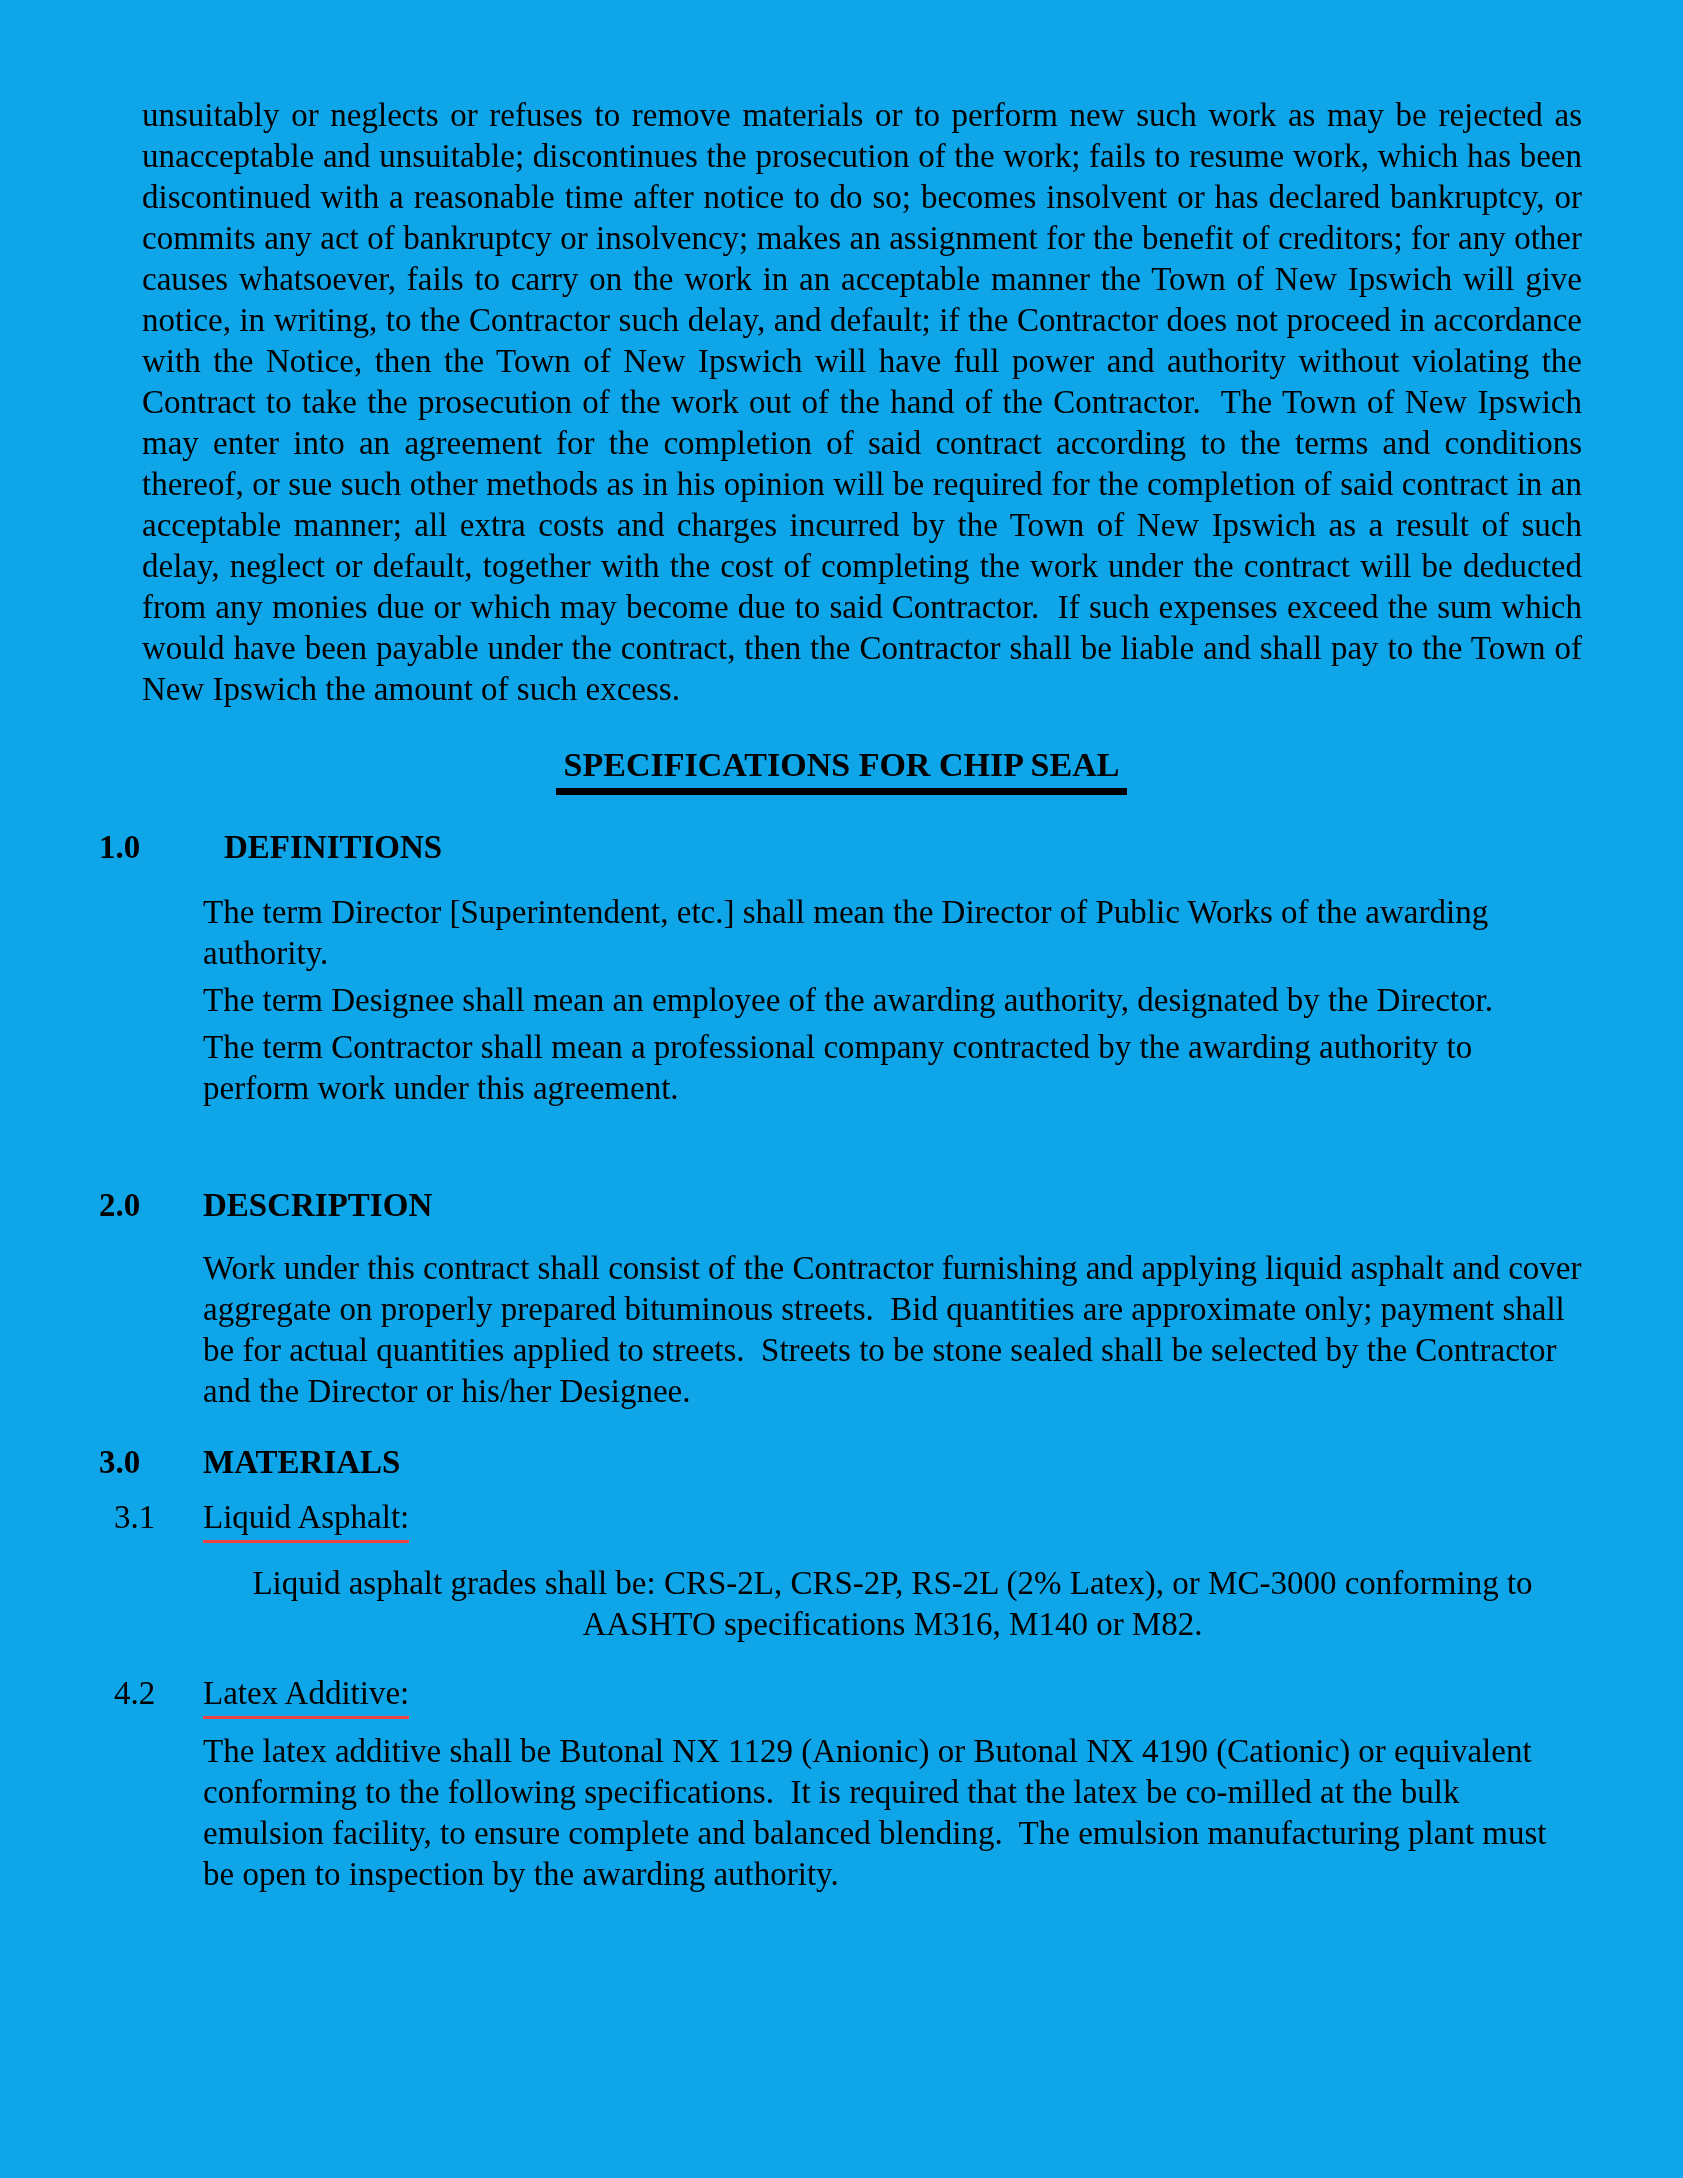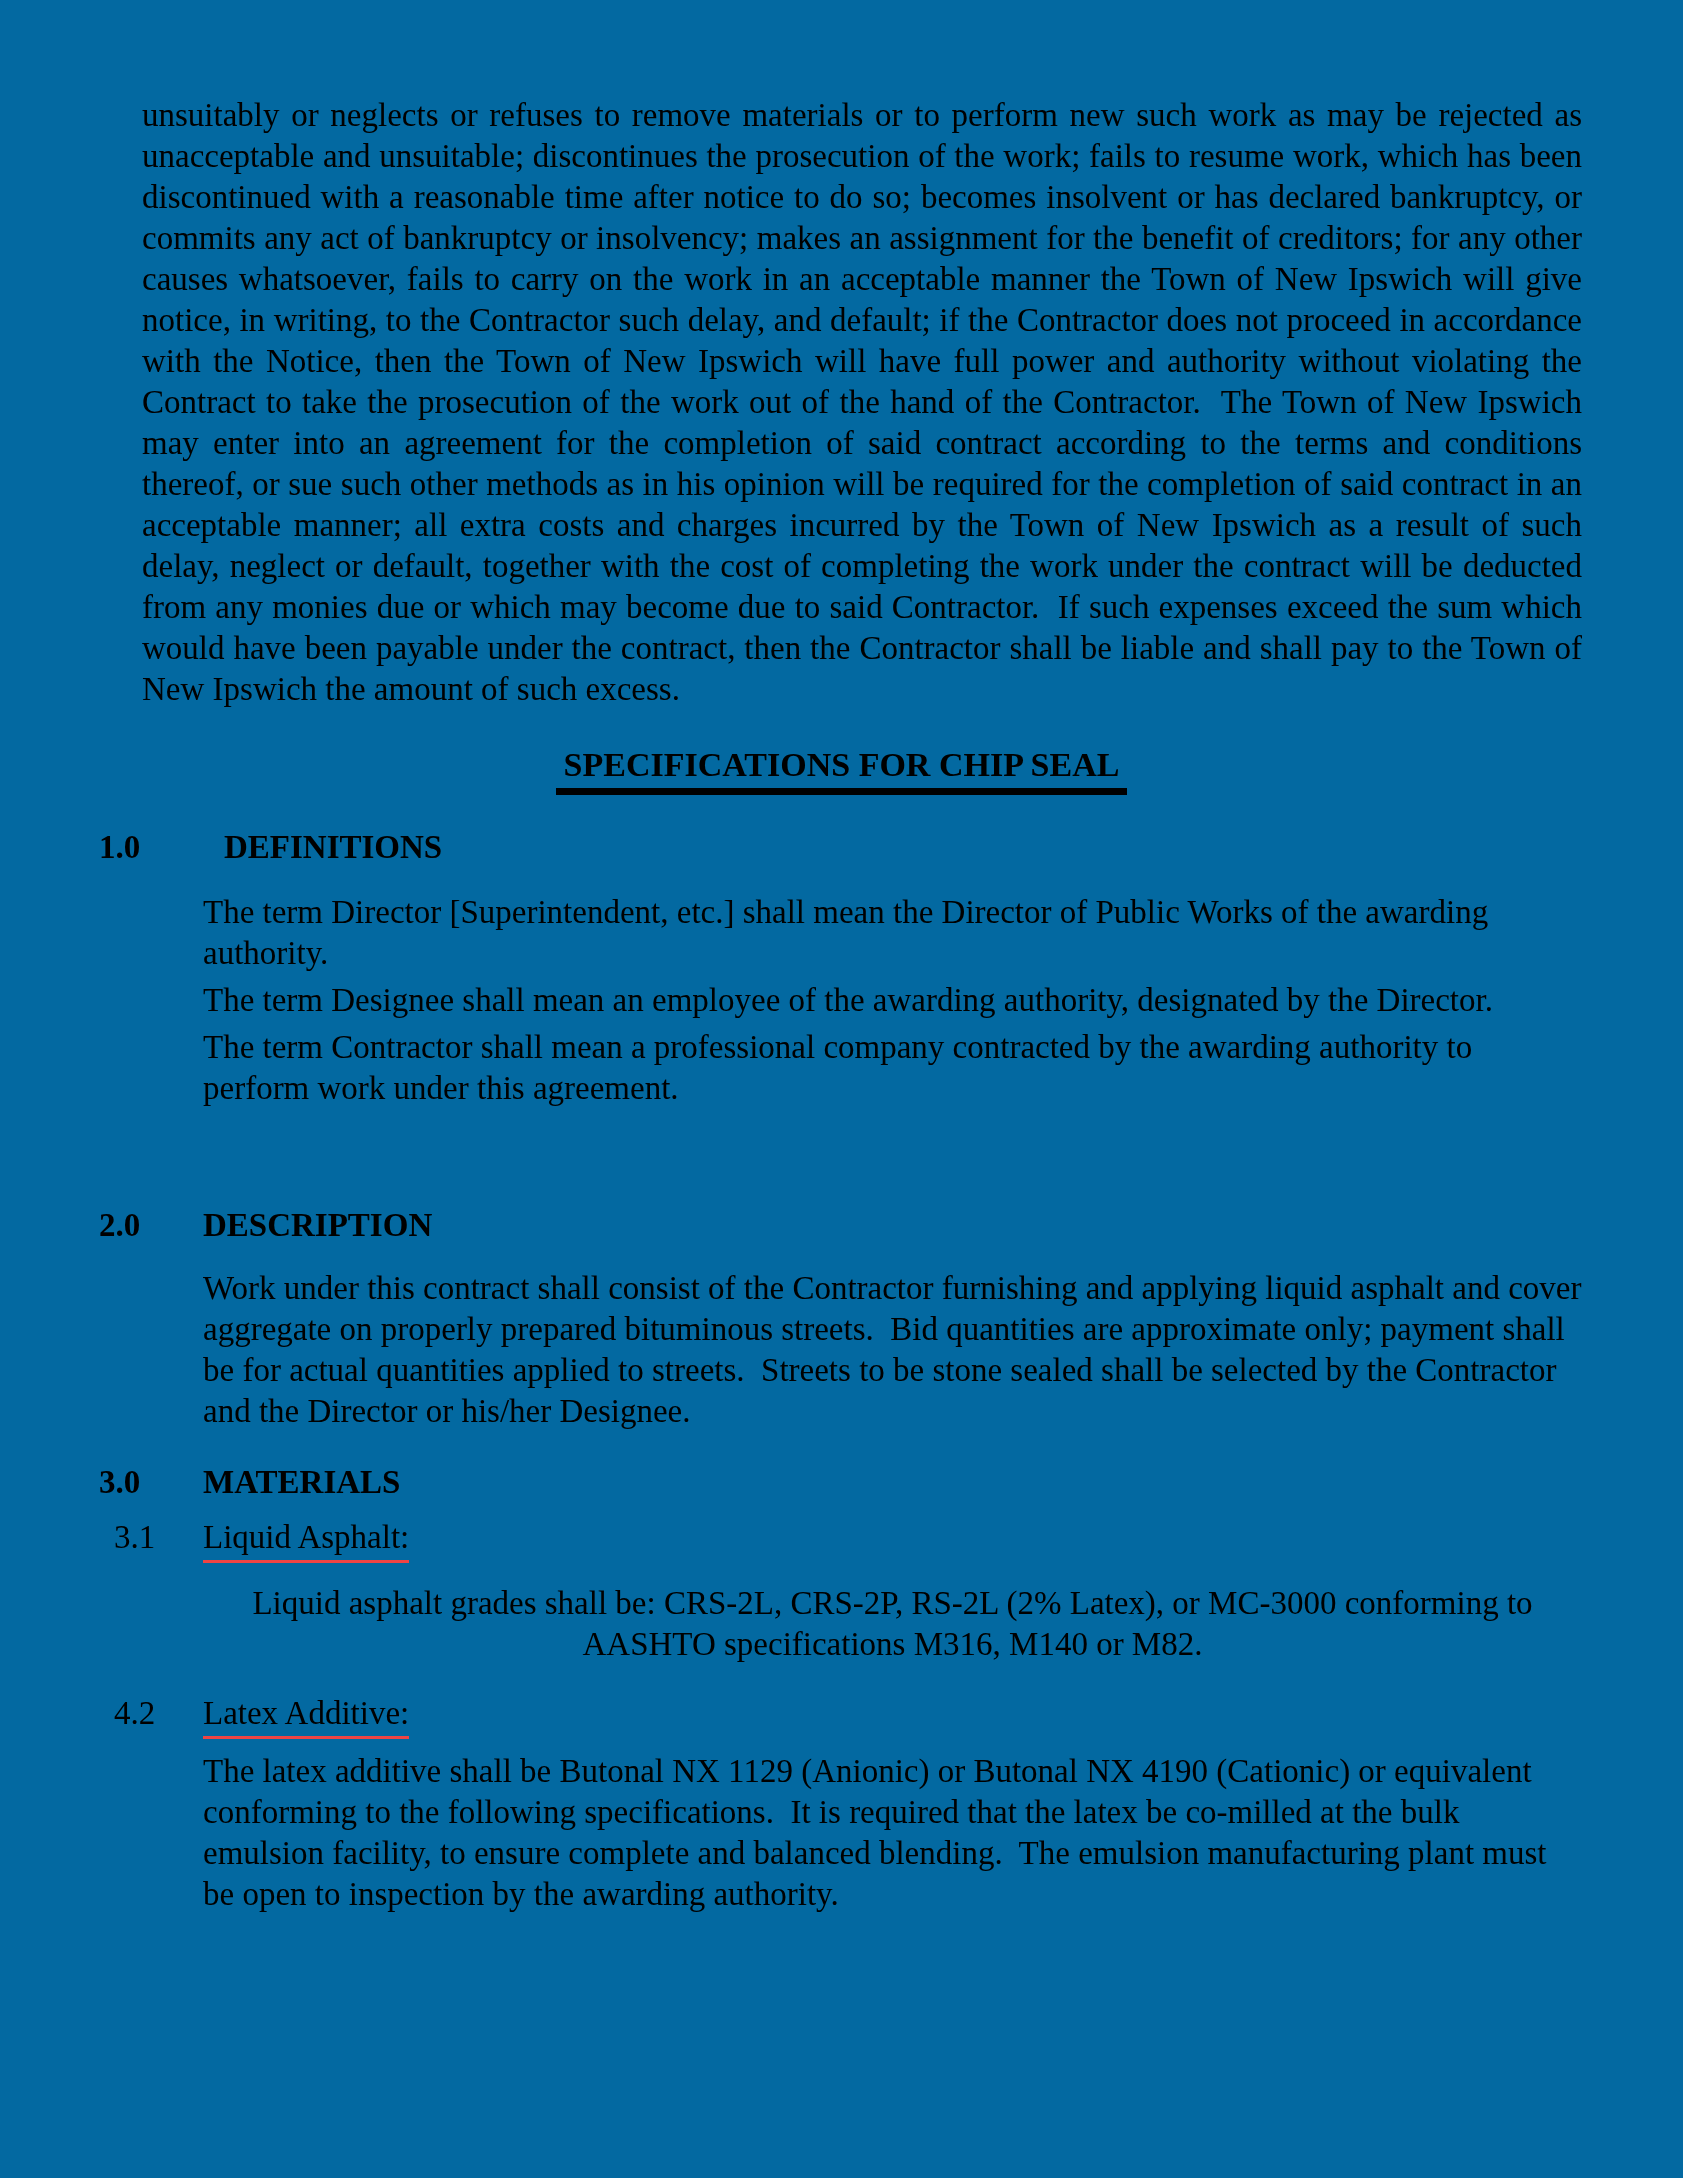--- a/index.html
+++ b/index.html
@@ -5,21 +5,21 @@
   html, body {
     margin: 0;
     padding: 0;
     background: #888;
   }
   .page {
     position: relative;
     width: 1683px;
     height: 2178px;
     margin: 0 auto;
-    background: #0369a1;
+    background: #0ea5e9;
     color: #000000;
     font-family: "Liberation Serif", "DejaVu Serif", serif;
     font-size: 33px;
     line-height: 41px;
     overflow: hidden;
     box-sizing: border-box;
     padding-top: 95px;
   }
   p { margin: 0; }
   .para {
@@ -68,21 +68,21 @@
   }
   .body-para {
     margin-left: 203px;
     margin-right: 101px;
     text-align: left;
   }
   
   .mt-sec1      { margin-top: 32px; gap: 21px; }
   .mt-p-first   { margin-top: 24px; }
   .mt-p         { margin-top: 6px; }
-  .mt-sec2      { margin-top: 96px; }
+  .mt-sec2      { margin-top: 76px; }
   .mt-desc      { margin-top: 22px; }
   .mt-sec3      { margin-top: 30px; }
   .mt-sub1      { margin-top: 14px; }
   .mt-la        { margin-top: 20px; text-align: center; }
   .mt-sub2      { margin-top: 28px; }
   .mt-latex     { margin-top: 12px; }
 </style>
 </head>
 <body>
 

